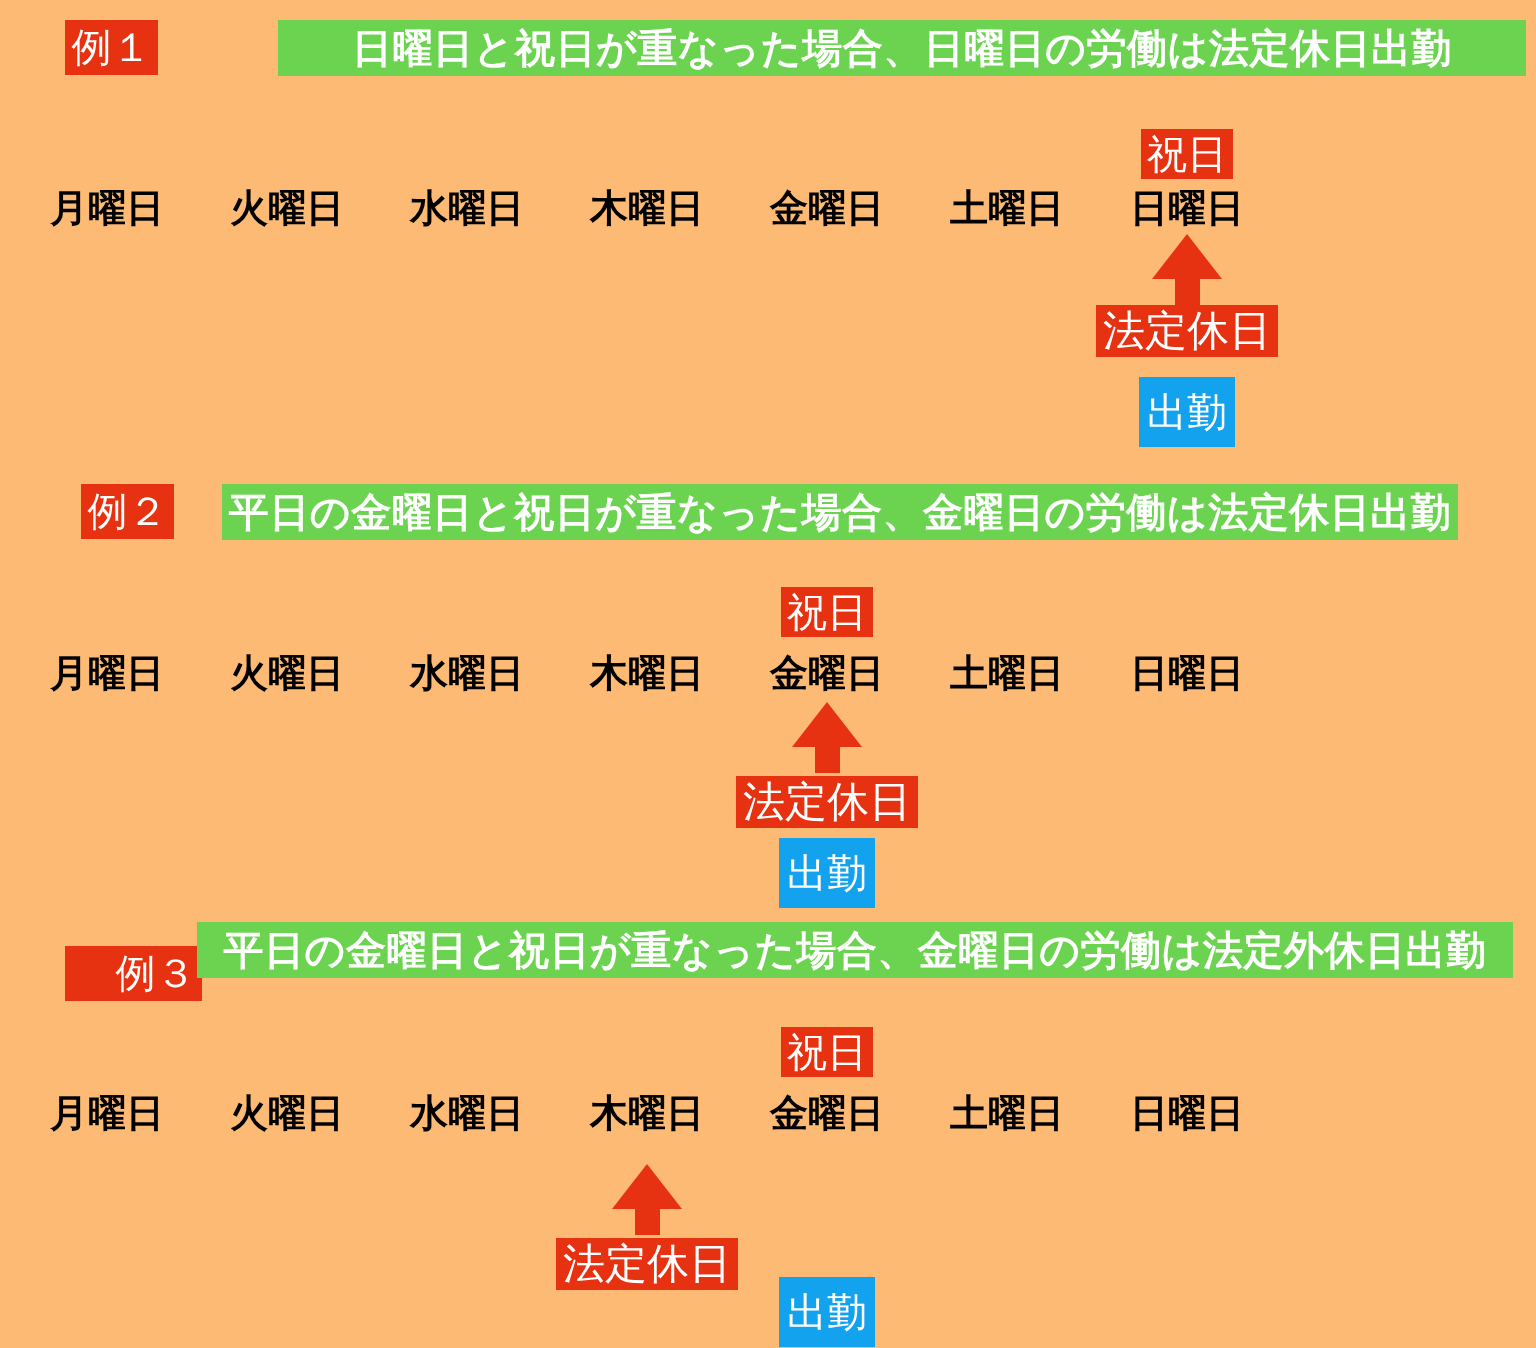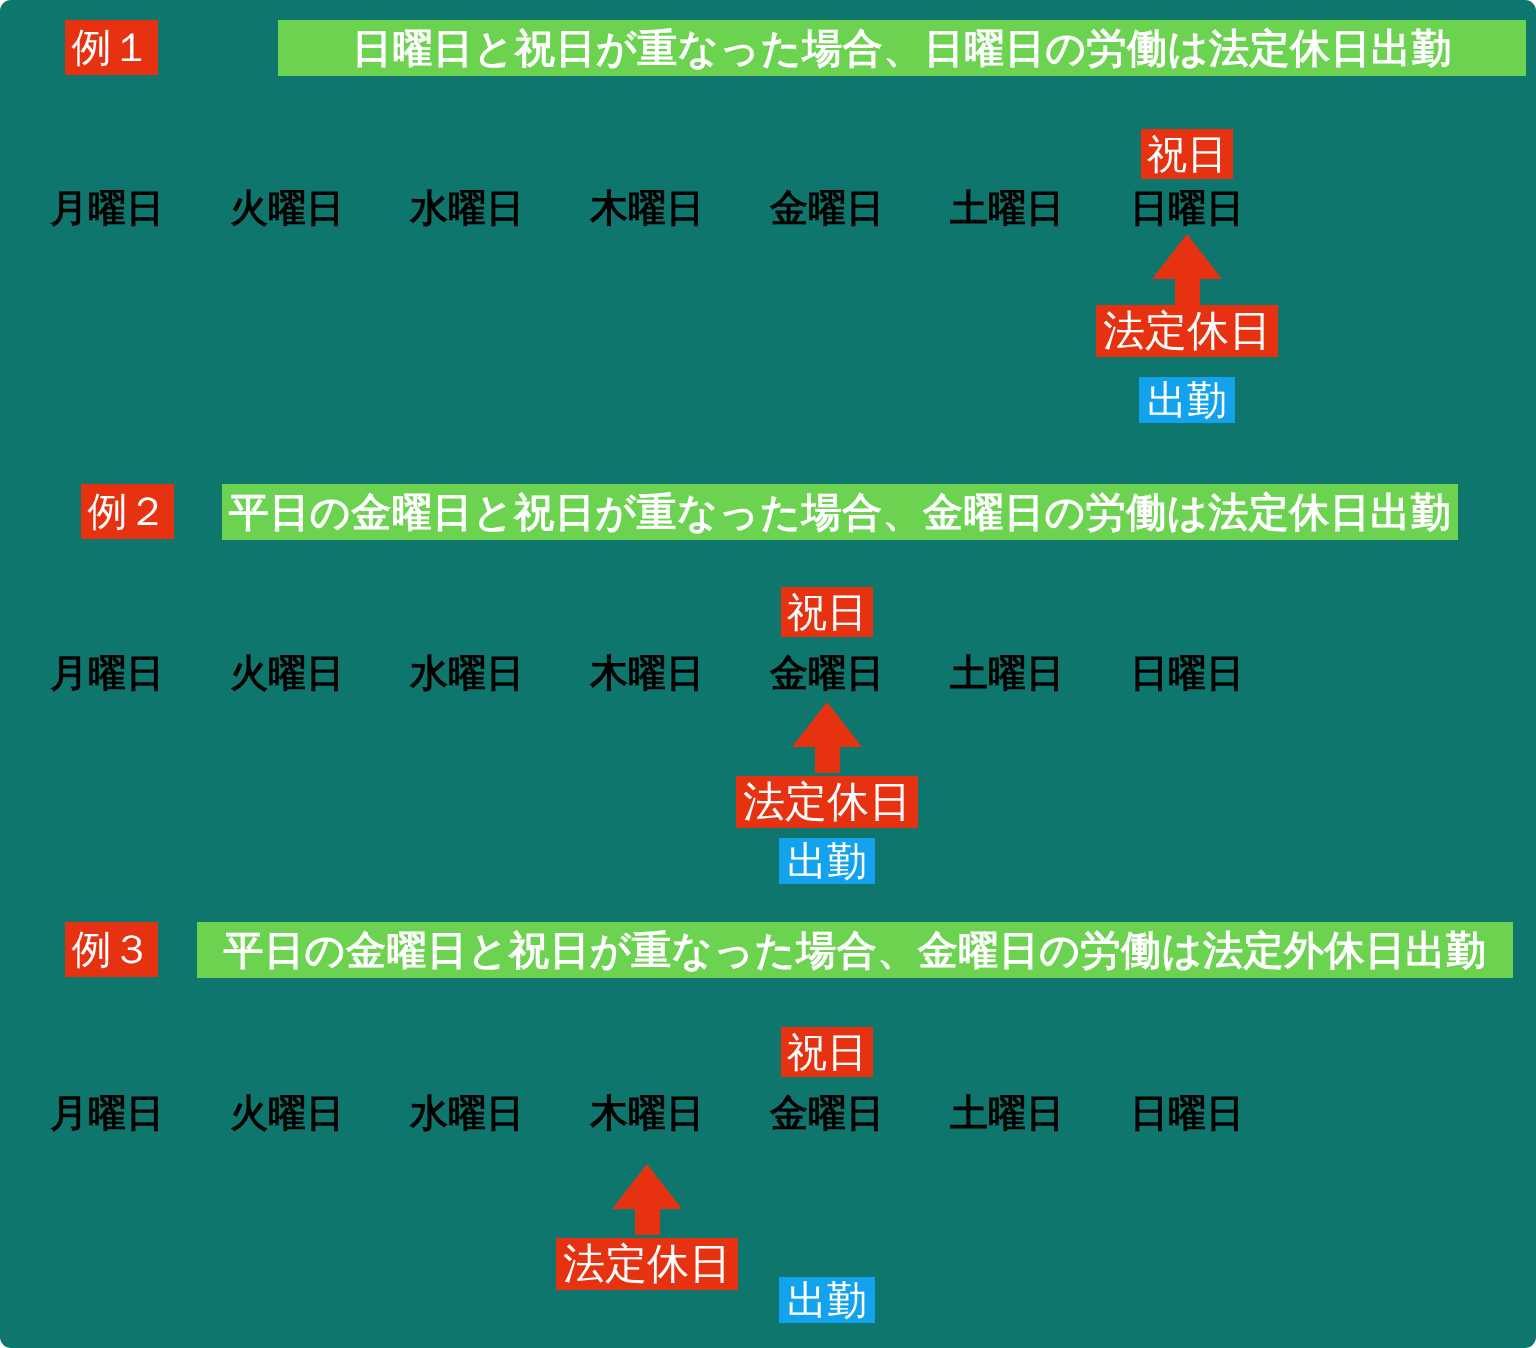--- a/index.html
+++ b/index.html
@@ -5,23 +5,22 @@
   html, body {
     margin: 0;
     padding: 0;
     background: #ffffff;
     font-family: "Liberation Sans", "DejaVu Sans", sans-serif;
   }
   #stage {
     position: relative;
     width: 1536px;
     height: 1348px;
-    background: #0f766e;
+    background: #fdba74;
     overflow: hidden;
-    border-radius: 11px;
   }
   .abs { position: absolute; }
   .centered { transform: translateX(-50%); }
 
   
   .ex-label {
     background: var(--red);
     color: #ffffff;
     width: 93px;
     height: 55px;
@@ -63,21 +62,21 @@
     color: #ffffff;
     display: flex;
     align-items: center;
     justify-content: center;
     white-space: nowrap;
   }
   .badge.red  { background: var(--red); }
   .badge.blue { background: var(--blue); }
   .holiday-badge   { font-size: 40px; height: 50px; padding: 0 6px; }
   .statutory-badge { font-size: 42px; height: 52px; padding: 0 7px; }
-  .work-badge      { font-size: 40px; height: 38px; padding: 4px 8px; }
+  .work-badge      { font-size: 40px; height: 38px; padding: 16px 8px; }
 
   
   .up-arrow { width: 70px; }
   .up-arrow .head {
     width: 0; height: 0;
     border-left: 35px solid transparent;
     border-right: 35px solid transparent;
     border-bottom: 45px solid var(--red);
   }
   .up-arrow .stem {
@@ -137,21 +136,21 @@
       <div class="head"></div>
       <div class="stem"></div>
     </div>
 
     <div class="abs badge red statutory-badge centered" style="left:827px; top:776px;">法定休日</div>
 
     <div class="abs badge blue work-badge centered" style="left:827px; top:838px;">出勤</div>
   </section>
 
   <section>
-    <div class="abs ex-label" style="left:65px; top:922px;">例３</div>
+    <div class="abs ex-label" style="left:65px; top:946px;padding-left:44px;">例３</div>
     <div class="abs banner" style="left:197px; top:922px; width:1316px;">平日の金曜日と祝日が重なった場合、金曜日の労働は法定外休日出勤</div>
 
     <div class="abs badge red holiday-badge centered" style="left:827px; top:1027px;">祝日</div>
 
     <div class="weekrow">
       <span class="wd" style="left:107px;  top:1088px;">月曜日</span>
       <span class="wd" style="left:287px;  top:1088px;">火曜日</span>
       <span class="wd" style="left:467px;  top:1088px;">水曜日</span>
       <span class="wd" style="left:647px;  top:1088px;">木曜日</span>
       <span class="wd" style="left:827px;  top:1088px;">金曜日</span>

